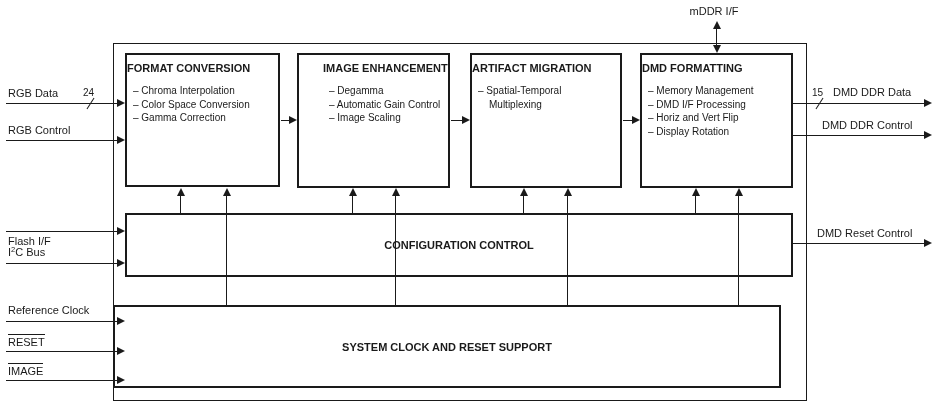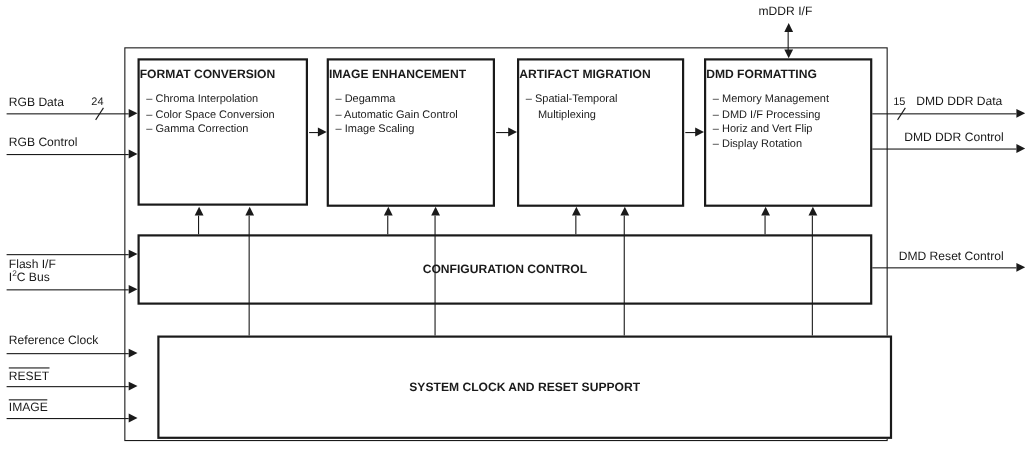--- a/index.html
+++ b/index.html
@@ -38,21 +38,21 @@
 
   <div class="abs block" style="left:125px; top:53px; width:155px; height:134px;">
     <div class="block-title">FORMAT CONVERSION</div>
     <div class="block-items">
       <div>– Chroma Interpolation</div>
       <div>– Color Space Conversion</div>
       <div>– Gamma Correction</div>
     </div>
   </div>
 
-  <div class="abs block" style="left:297px; top:53px; width:153px; height:135px;">
+  <div class="abs block" style="left:297px; top:53px; width:153px; height:135px;padding-left:24px;">
     <div class="block-title">IMAGE ENHANCEMENT</div>
     <div class="block-items">
       <div>– Degamma</div>
       <div>– Automatic Gain Control</div>
       <div>– Image Scaling</div>
     </div>
   </div>
 
   <div class="abs block" style="left:470px; top:53px; width:152px; height:135px;">
     <div class="block-title">ARTIFACT MIGRATION</div>
@@ -69,21 +69,21 @@
       <div>– DMD I/F Processing</div>
       <div>– Horiz and Vert Flip</div>
       <div>– Display Rotation</div>
     </div>
   </div>
 
   <div class="abs block" style="left:125px; top:213px; width:668px; height:64px;">
     <div class="wide-title">CONFIGURATION CONTROL</div>
   </div>
 
-  <div class="abs block" style="left:143px; top:305px; width:668px; height:94px;">
+  <div class="abs block" style="left:113px; top:305px; width:668px; height:83px;">
     <div class="wide-title">SYSTEM CLOCK AND RESET SUPPORT</div>
   </div>
 
   <div class="abs sig-label" style="left:8px; top:87px;">RGB Data</div>
   <div class="abs bus-num" style="left:83px; top:87px;">24</div>
   <div class="abs slash" style="left:90px; top:97px;"></div>
   <div class="abs hline" style="left:6px; top:103px; width:111px;"></div>
   <div class="abs ah-right" style="left:117px; top:99px;"></div>
 
   <div class="abs sig-label" style="left:8px; top:124px;">RGB Control</div>

